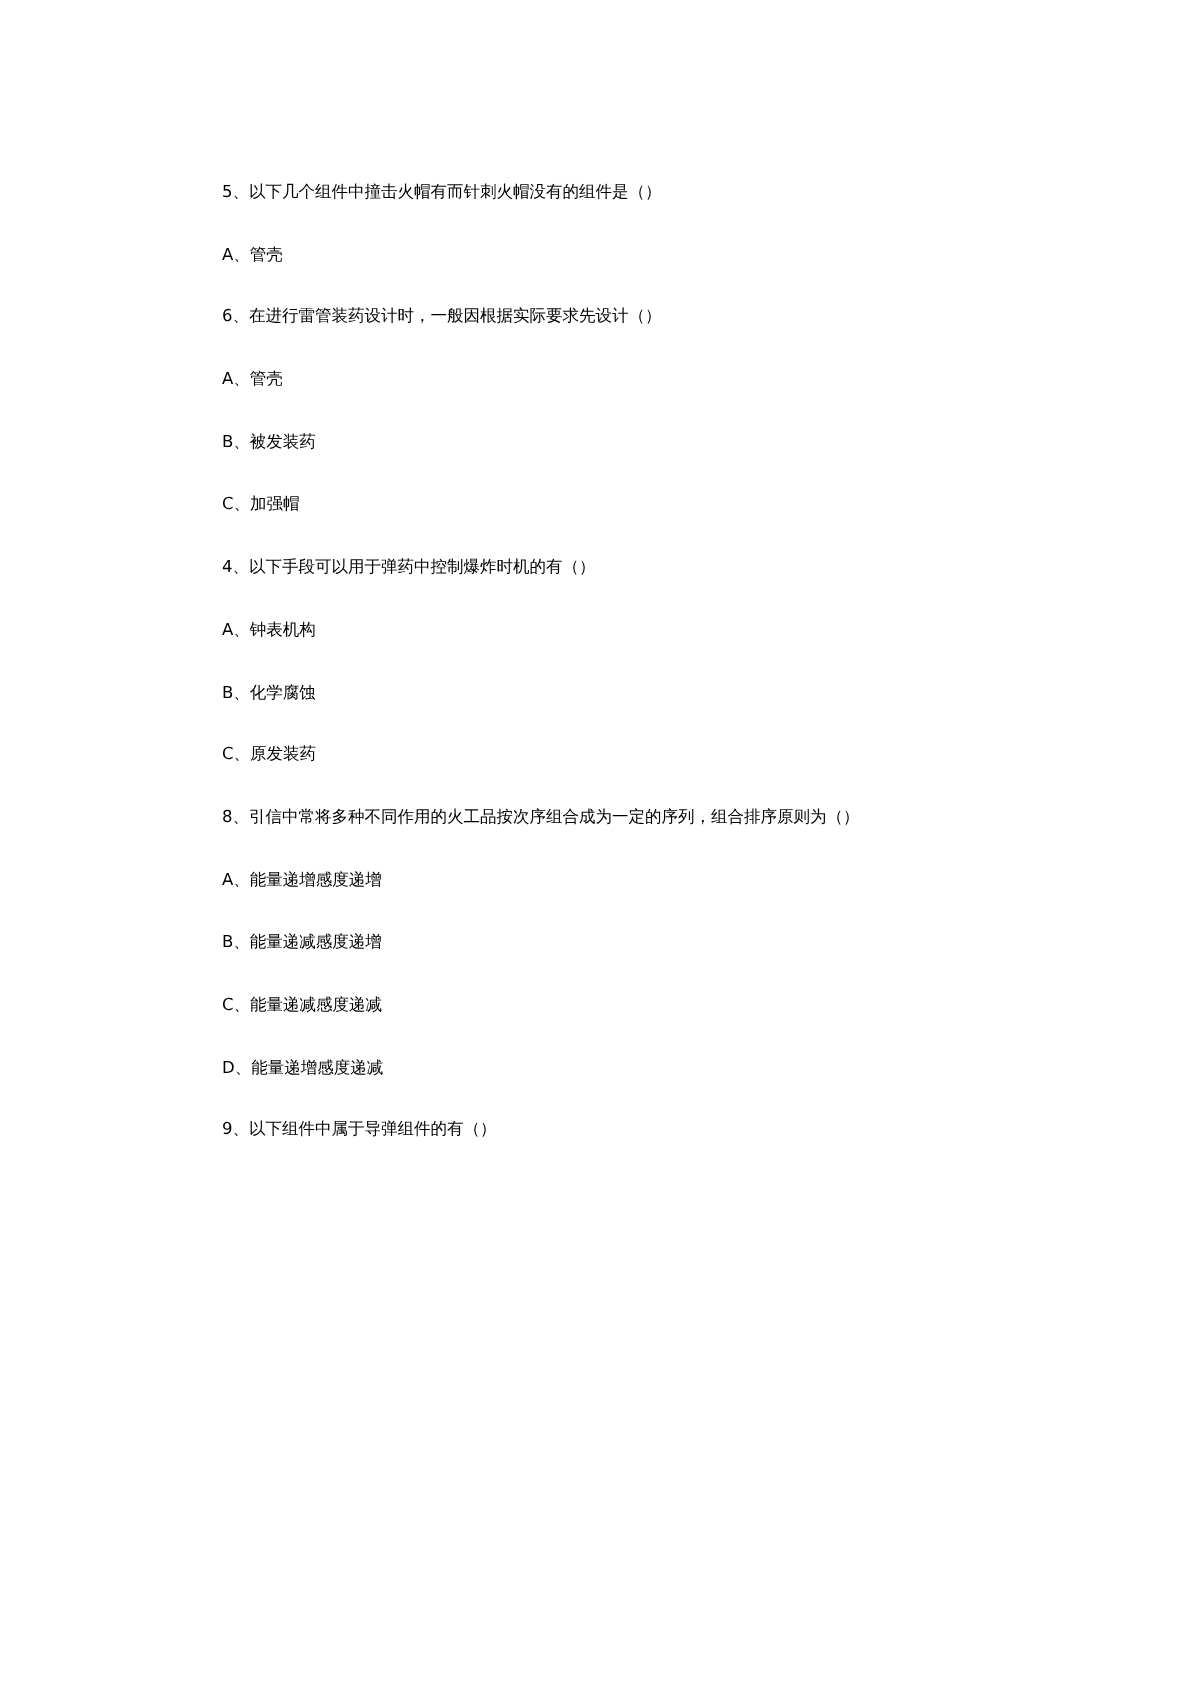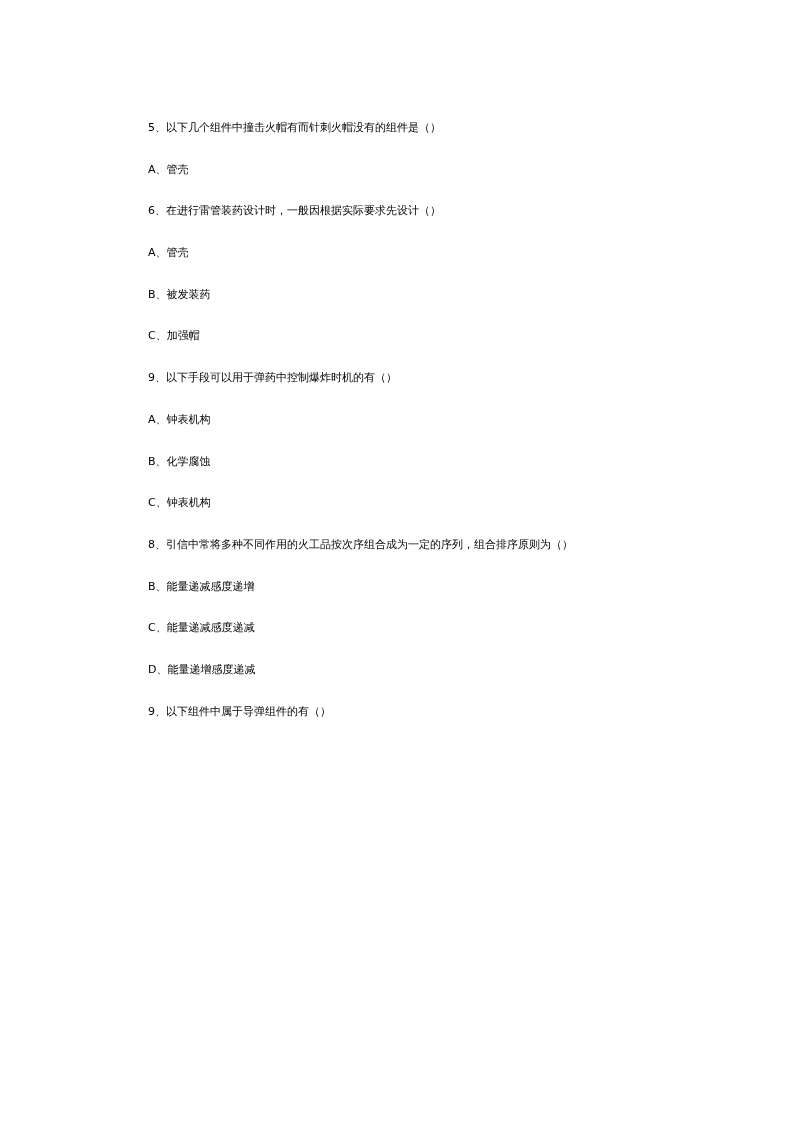--- a/index.html
+++ b/index.html
@@ -38,25 +38,26 @@
 <div class="page">
 
   <p class="para question">5、以下几个组件中撞击火帽有而针刺火帽没有的组件是（）</p>
   <p class="para option">A、管壳</p>
 
   <p class="para question">6、在进行雷管装药设计时，一般因根据实际要求先设计（）</p>
   <p class="para option">A、管壳</p>
   <p class="para option">B、被发装药</p>
   <p class="para option">C、加强帽</p>
 
-  <p class="para question">9、以下手段可以用于弹药中控制爆炸时机的有（）</p>
+  <p class="para question">4、以下手段可以用于弹药中控制爆炸时机的有（）</p>
   <p class="para option">A、钟表机构</p>
   <p class="para option">B、化学腐蚀</p>
-  <p class="para option">C、钟表机构</p>
+  <p class="para option">C、原发装药</p>
 
   <p class="para question">8、引信中常将多种不同作用的火工品按次序组合成为一定的序列，组合排序原则为（）</p>
+  <p class="para option">A、能量递增感度递增</p>
   <p class="para option">B、能量递减感度递增</p>
   <p class="para option">C、能量递减感度递减</p>
   <p class="para option">D、能量递增感度递减</p>
 
   <p class="para question">9、以下组件中属于导弹组件的有（）</p>
 
 </div>
 
 </body></html>

